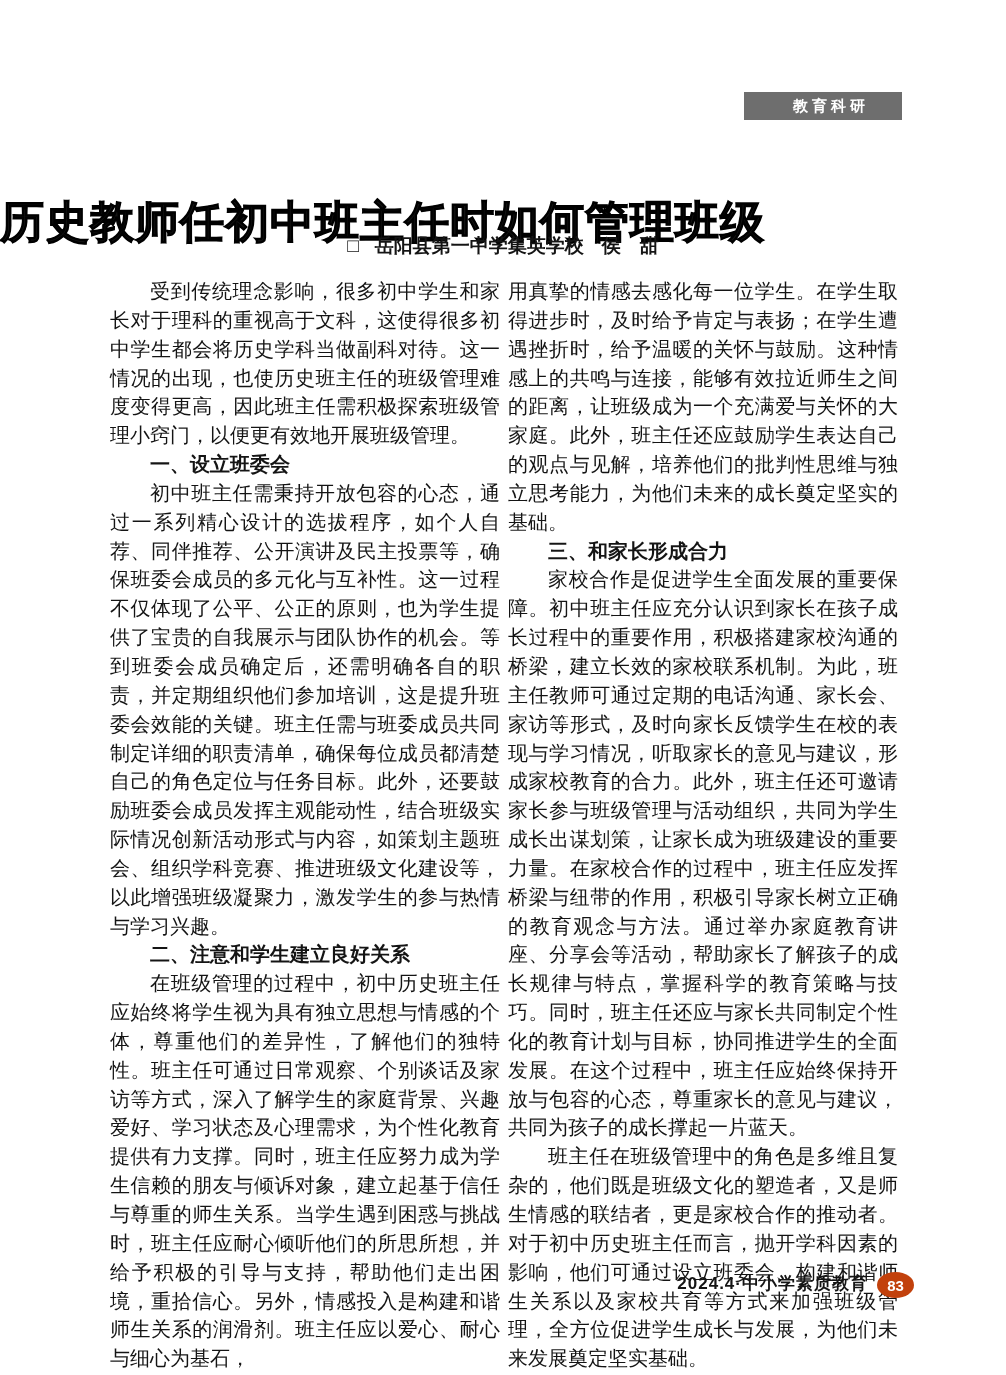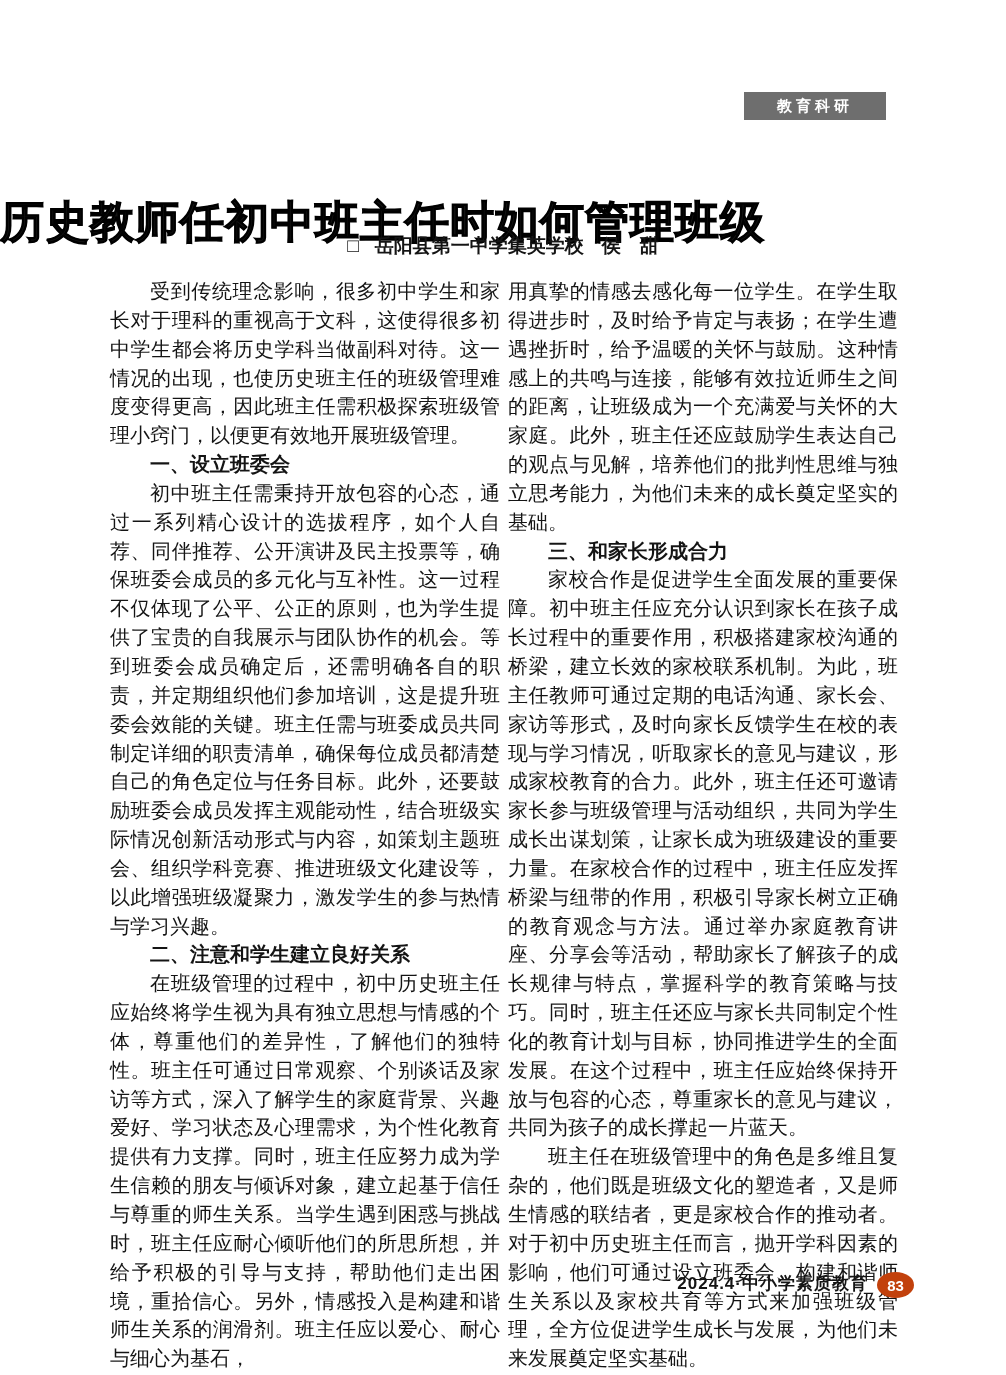--- a/index.html
+++ b/index.html
@@ -12,21 +12,21 @@
     font-family:"Liberation Sans", sans-serif;
     overflow:hidden;
   }
 
   
   .badge {
     position:absolute; left:744px; top:92px;
     width:142px; height:28px;
     background:#6e6e6e; color:#ffffff;
     font-size:15px; font-weight:bold; letter-spacing:4px;
-    display:flex; align-items:center; justify-content:center;
+    display:flex; align-items:center; justify-content:center;padding-left:16px;
   }
 
   
   .title {
     position:absolute; left:0; top:164px; width:100%;
     text-align:left;
     font-size:44px; font-weight:900; letter-spacing:1px;
     -webkit-text-stroke:1.1px #000;
     font-family:"DejaVu Sans", sans-serif;
     white-space:nowrap;

